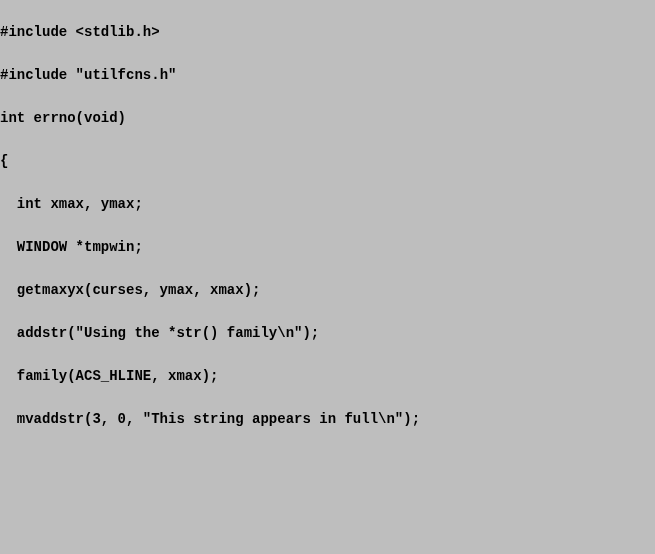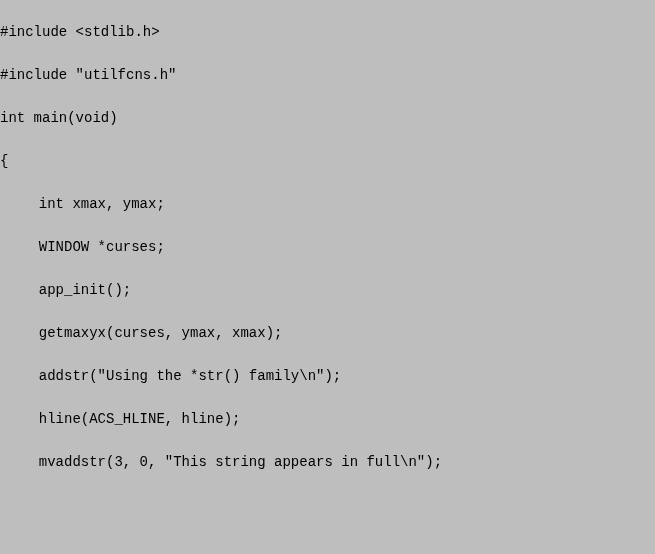--- a/index.html
+++ b/index.html
@@ -14,40 +14,39 @@
     height: 554px;
     overflow: hidden;
   }
   .code {
     white-space: pre;
     padding: 0;
     margin: 0;
   }
   .line {
     display: block;
+    font-weight: bold;
   }
   .indent {
     padding-left: 2ch;
-    margin-left: 22px;
   }
 </style>
 </head>
 <body>
 
 <div class="code">
 <span class="line">#include &lt;stdlib.h&gt;</span>
 <span class="line">#include "utilfcns.h"</span>
-<span class="line">int main(void)</span>
+<span class="line">int errno(void)</span>
 <span class="line">{</span>
 <span class="line indent">int xmax, ymax;</span>
-<span class="line indent">WINDOW *curses;</span>
-<span class="line indent">app_init();</span>
+<span class="line indent">WINDOW *tmpwin;</span>
 <span class="line indent">getmaxyx(curses, ymax, xmax);</span>
 <span class="line indent">addstr("Using the *str() family\n");</span>
-<span class="line indent">hline(ACS_HLINE, hline);</span>
+<span class="line indent">family(ACS_HLINE, xmax);</span>
 <span class="line indent">mvaddstr(3, 0, "This string appears in full\n");</span>
 
 
 
 
 
 
 
 
 

